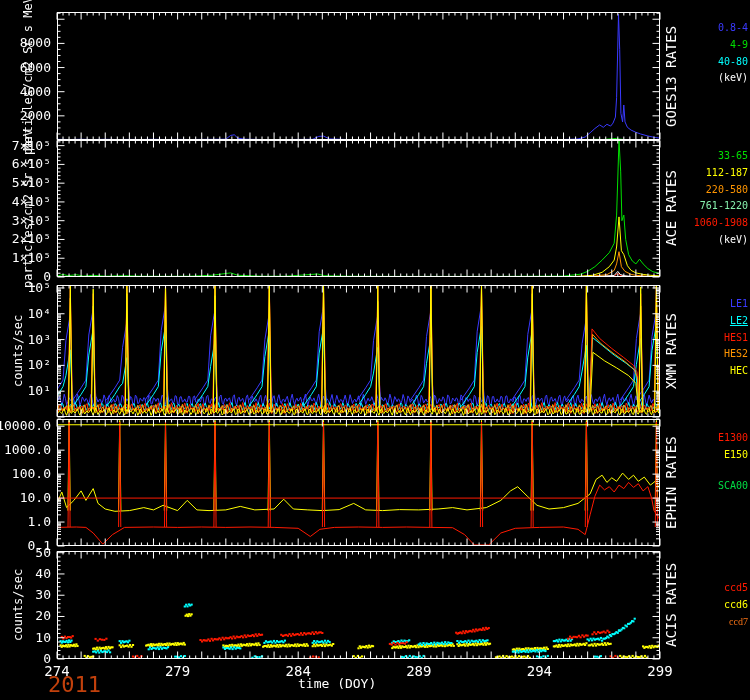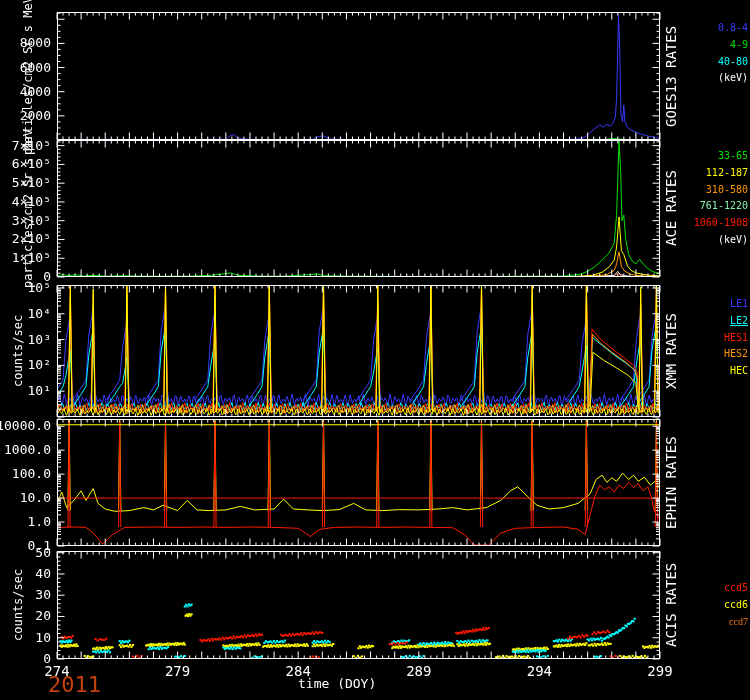--- a/index.html
+++ b/index.html
@@ -2392,31 +2392,36 @@
 
   <div class="legend" style="top:20px">
       <div style="color: rgb(58, 58, 255);">0.8-4</div>
       <div style="color: rgb(0, 224, 0);">4-9</div>
       <div style="color: rgb(0, 255, 255);">40-80</div>
       <div style="color: rgb(255, 255, 255);">(keV)</div>
     </div>
   <div class="legend" style="top:148px">
       <div style="color: rgb(0, 224, 0);">33-65</div>
       <div style="color: rgb(255, 255, 0);">112-187</div>
-      <div style="color: rgb(255, 149, 0);">310-580</div>
+      <div style="color: rgb(255, 149, 0);">220-580</div>
       <div style="color: #86efac;">761-1220</div>
       <div style="color: rgb(255, 26, 0);">1060-1908</div>
       <div style="color: rgb(255, 255, 255);">(keV)</div>
     </div>
   <div class="legend" style="top:296px">
       <div style="color: rgb(58, 58, 255);">LE1</div>
       <div style="color: rgb(0, 255, 255); text-decoration: underline;">LE2</div>
       <div style="color: rgb(255, 26, 0);">HES1</div>
       <div style="color: rgb(255, 149, 0);">HES2</div>
       <div style="color: rgb(255, 255, 0);">HEC</div>
+    </div>
+  <div class="legend" style="top:430px">
+      <div style="color: rgb(255, 26, 0);">E1300</div>
+      <div style="color: rgb(255, 255, 0);">E150</div>
+      <div style="color: rgb(0, 221, 68); margin-top: 14px;">SCA00</div>
     </div>
   <div class="legend" style="top:580px">
       <div style="color: rgb(255, 26, 0);">ccd5</div>
       <div style="color: rgb(255, 255, 0);">ccd6</div>
       <div style="color: #f97316; font-family: Liberation Serif, serif;">ccd7</div>
     </div>
 
   <div class="xlabel">time (DOY)</div>
   <div class="year">2011</div>
 </div>

